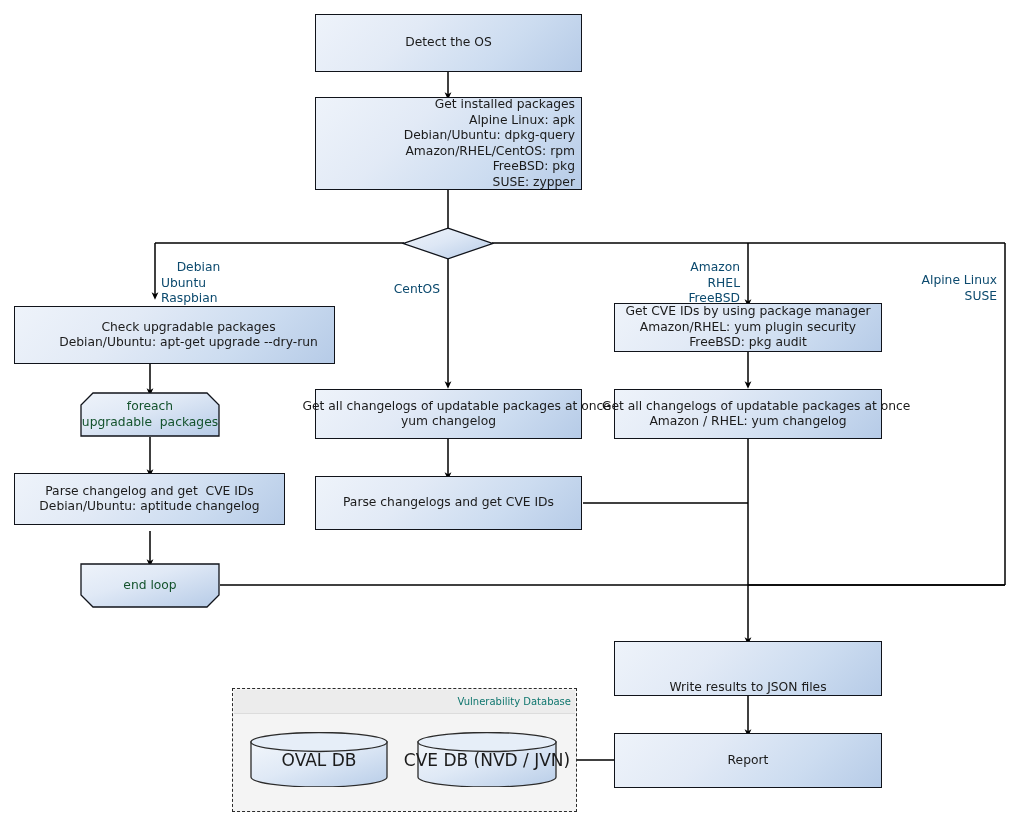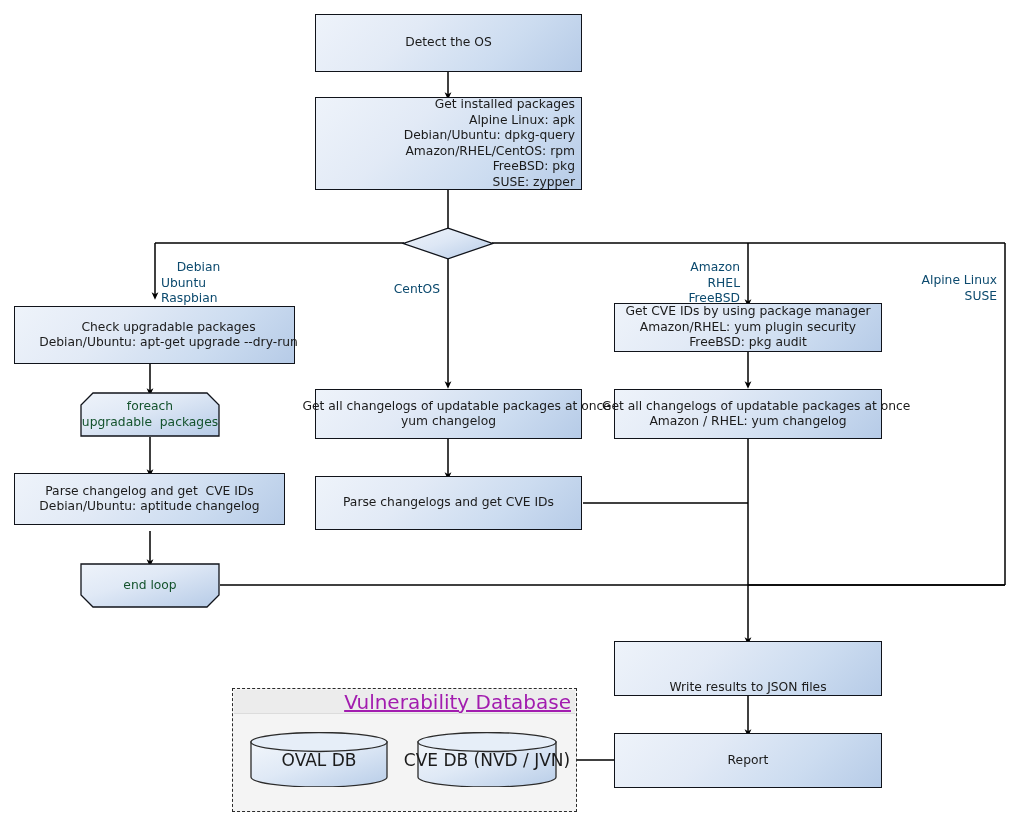--- a/index.html
+++ b/index.html
@@ -29,21 +29,21 @@
   
   .blabel{position:absolute;font-size:12.3px;line-height:15.3px;text-align:right;
           white-space:pre;color:#0c4a6e;}
   .blabel.lft{text-align:left;}
 
   
   .groupbox{position:absolute;box-sizing:border-box;border:1.6px dashed #2b2b2b;
             background:#f4f4f4;}
   .grouphdr{position:absolute;box-sizing:border-box;background:#ececec;
             border-bottom:1px solid #dcdcdc;display:flex;align-items:center;
-            justify-content:flex-end;padding-right:4px;font-size:20px;color:#a21caf;text-decoration:underline;}
+            justify-content:flex-end;padding-right:4px;font-size:10px;color:#0f766e;}
 
   
   .cyl{position:absolute;}
   .cyl .clbl{position:absolute;left:0;top:0;width:100%;height:100%;display:flex;
              align-items:center;justify-content:center;font-size:17px;color:#1b1b1b;
              white-space:pre;}
 </style>
 </head>
 <body>
 
@@ -127,21 +127,21 @@
   <div class="blabel" style="left:660px;top:245px;width:80px;">
     <span>Amazon
 RHEL
 FreeBSD</span>
   </div>
   <div class="blabel" style="left:880px;top:258px;width:117px;">
     <span>Alpine Linux
 SUSE</span>
   </div>
 
-  <div class="node" style="left:14px;top:306px;width:281px;height:58px;padding-left:28px;">
+  <div class="node" style="left:14px;top:306px;width:321px;height:58px;padding-left:28px;">
     <span>Check upgradable packages
 Debian/Ubuntu: apt-get upgrade --dry-run</span>
   </div>
 
   <div class="shapewrap" style="left:80px;top:392px;width:140px;height:45px;">
     <svg width="140" height="45" viewBox="0 0 140 45" xmlns="http://www.w3.org/2000/svg">
       <defs>
         <linearGradient id="lg1" x1="0" y1="0" x2="1" y2="1">
           <stop offset="0%" stop-color="#eef3fa"></stop>
             <stop offset="40%" stop-color="#e0e9f6"></stop>

